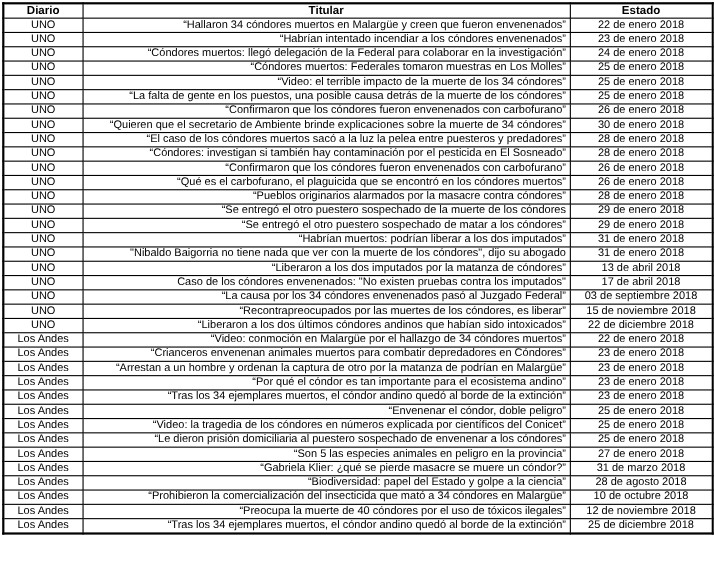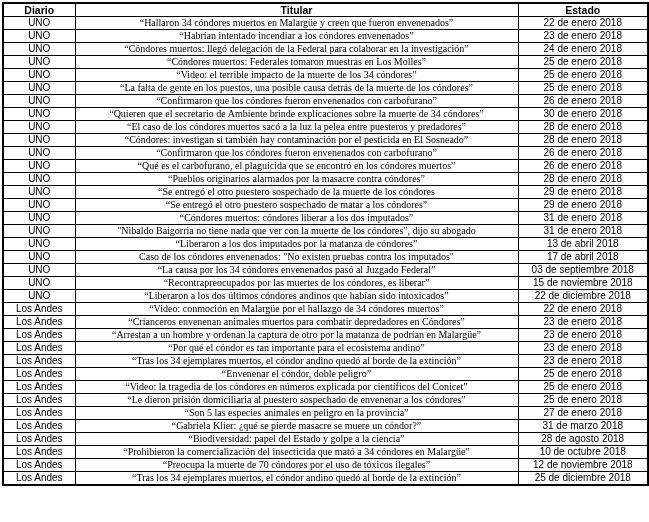--- a/index.html
+++ b/index.html
@@ -35,21 +35,21 @@
     white-space: nowrap;
     overflow: hidden;
     box-sizing: content-box;
   }
   th {
     font-weight: bold;
     text-align: center;
     font-size: 10.5px;
   }
   td.cell-diario, td.cell-fecha { text-align: center; }
-  td.cell-titular { text-align: center; font-family: Liberation Serif, serif; }
+  td.cell-titular { text-align: right; }
 </style>
 </head>
 <body>
 
 <div class="page">
   <table class="articles">
     <colgroup>
       <col class="c-diario">
       <col class="c-titular">
       <col class="c-fecha">
@@ -132,21 +132,21 @@
           <td class="cell-titular">“Se entregó el otro puestero sospechado de la muerte de los cóndores</td>
           <td class="cell-fecha">29 de enero 2018</td>
         </tr>
         <tr>
           <td class="cell-diario">UNO</td>
           <td class="cell-titular">“Se entregó el otro puestero sospechado de matar a los cóndores”</td>
           <td class="cell-fecha">29 de enero 2018</td>
         </tr>
         <tr>
           <td class="cell-diario">UNO</td>
-          <td class="cell-titular">“Cóndores muertos: cóndores liberar a los dos imputados”</td>
+          <td class="cell-titular">“Habrían muertos: podrían liberar a los dos imputados”</td>
           <td class="cell-fecha">31 de enero 2018</td>
         </tr>
         <tr>
           <td class="cell-diario">UNO</td>
           <td class="cell-titular">"Nibaldo Baigorria no tiene nada que ver con la muerte de los cóndores", dijo su abogado</td>
           <td class="cell-fecha">31 de enero 2018</td>
         </tr>
         <tr>
           <td class="cell-diario">UNO</td>
           <td class="cell-titular">“Liberaron a los dos imputados por la matanza de cóndores”</td>
@@ -227,21 +227,21 @@
           <td class="cell-titular">“Biodiversidad: papel del Estado y golpe a la ciencia”</td>
           <td class="cell-fecha">28 de agosto 2018</td>
         </tr>
         <tr>
           <td class="cell-diario">Los Andes</td>
           <td class="cell-titular">“Prohibieron la comercialización del insecticida que mató a 34 cóndores en Malargüe”</td>
           <td class="cell-fecha">10 de octubre 2018</td>
         </tr>
         <tr>
           <td class="cell-diario">Los Andes</td>
-          <td class="cell-titular">“Preocupa la muerte de 70 cóndores por el uso de tóxicos ilegales”</td>
+          <td class="cell-titular">“Preocupa la muerte de 40 cóndores por el uso de tóxicos ilegales”</td>
           <td class="cell-fecha">12 de noviembre 2018</td>
         </tr>
         <tr>
           <td class="cell-diario">Los Andes</td>
           <td class="cell-titular">“Tras los 34 ejemplares muertos, el cóndor andino quedó al borde de la extinción”</td>
           <td class="cell-fecha">25 de diciembre 2018</td>
         </tr>
       </tbody>
   </table>
 </div>

